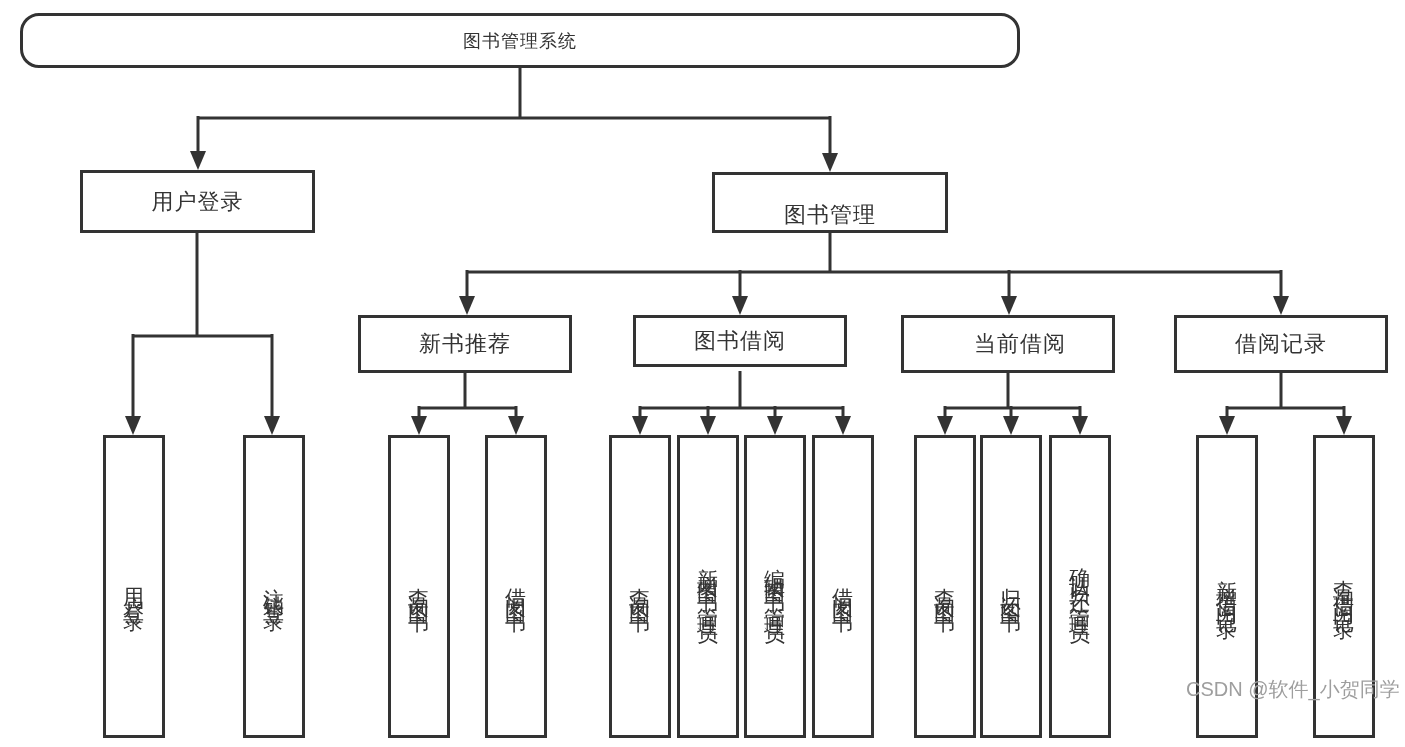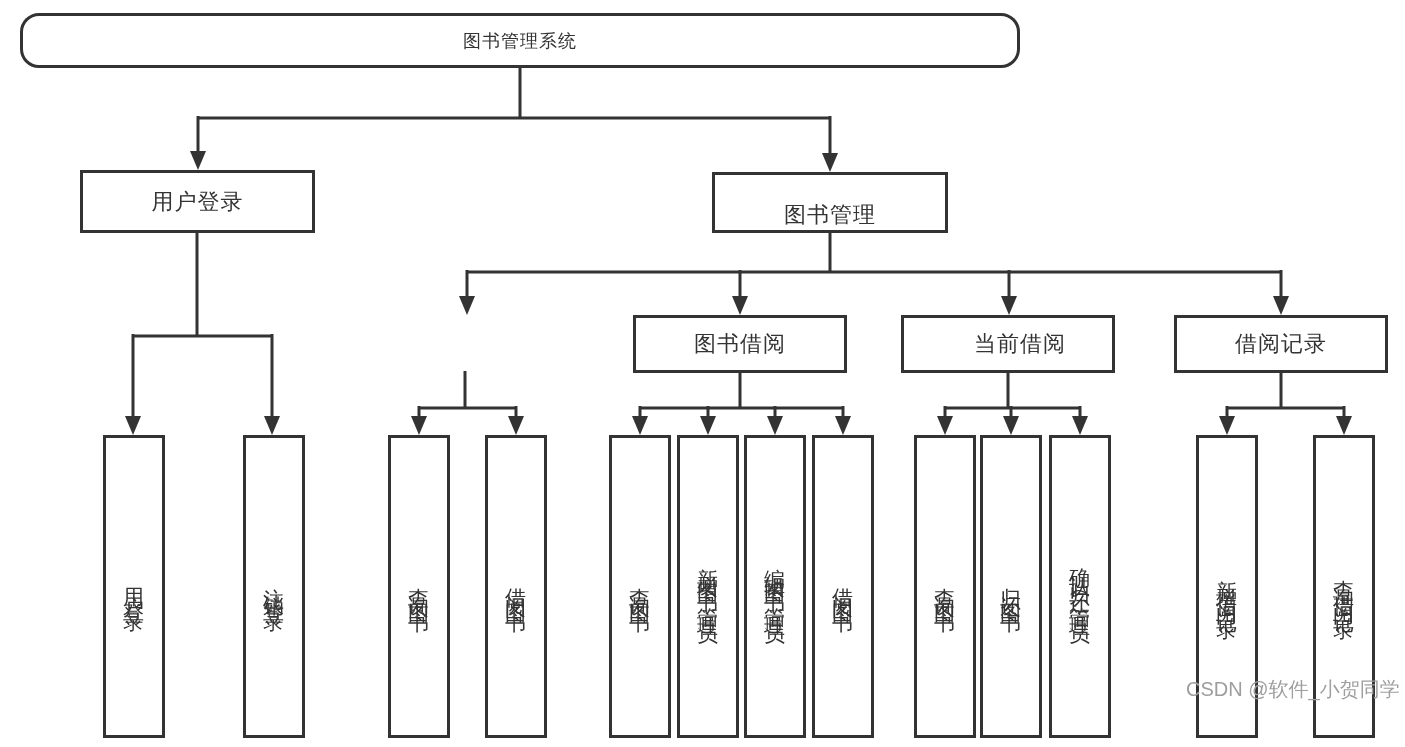--- a/index.html
+++ b/index.html
@@ -130,21 +130,24 @@
     <span class="root-label">图书管理系统</span>
   </div>
 
   <div class="box" style="left:80px; top:170px; width:235px; height:63px;">
     <span class="h-label">用户登录</span>
   </div>
   <div class="box" style="left:712px; top:172px; width:236px; height:61px;align-items:flex-end;">
     <span class="h-label">图书管理</span>
   </div>
 
-  <div class="box" style="left:633px; top:315px; width:214px; height:58px;font-family:Liberation Serif, serif;">
+  <div class="box" style="left:358px; top:315px; width:214px; height:58px;">
+    <span class="h-label">新书推荐</span>
+  </div>
+  <div class="box" style="left:633px; top:315px; width:214px; height:52px;font-family:Liberation Serif, serif;">
     <span class="h-label">图书借阅</span>
   </div>
   <div class="box" style="left:901px; top:315px; width:214px; height:58px;padding-left:24px;">
     <span class="h-label">当前借阅</span>
   </div>
   <div class="box" style="left:1174px; top:315px; width:214px; height:58px;">
     <span class="h-label">借阅记录</span>
   </div>
 
   <div class="box leaf" style="left:103px;">

